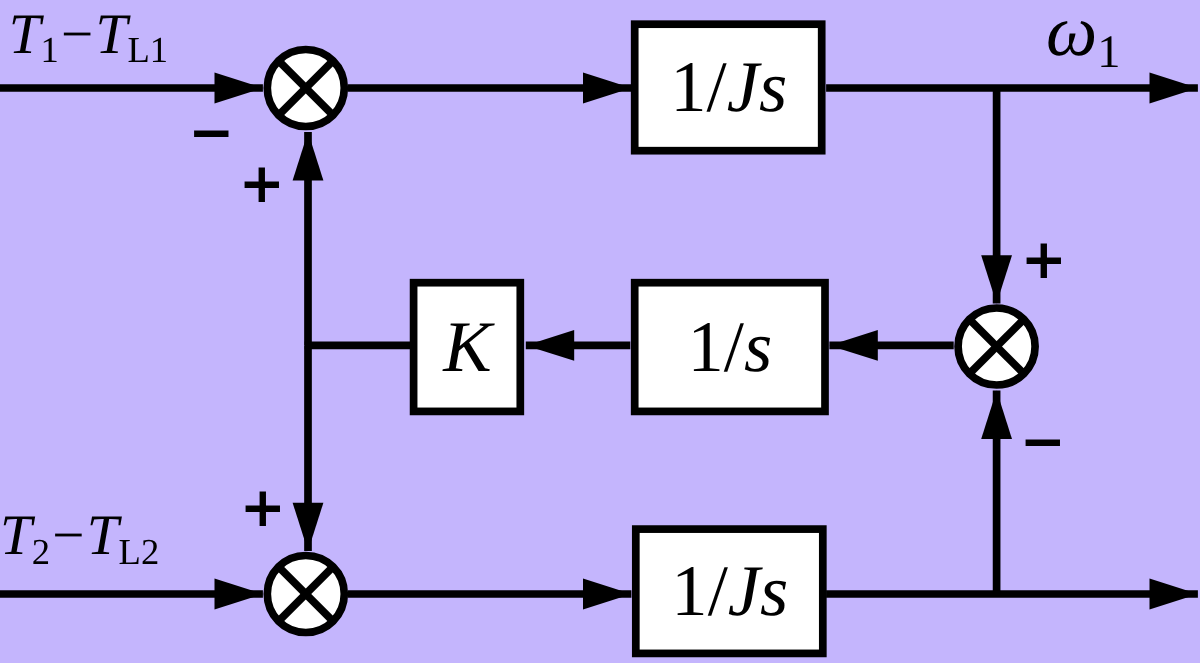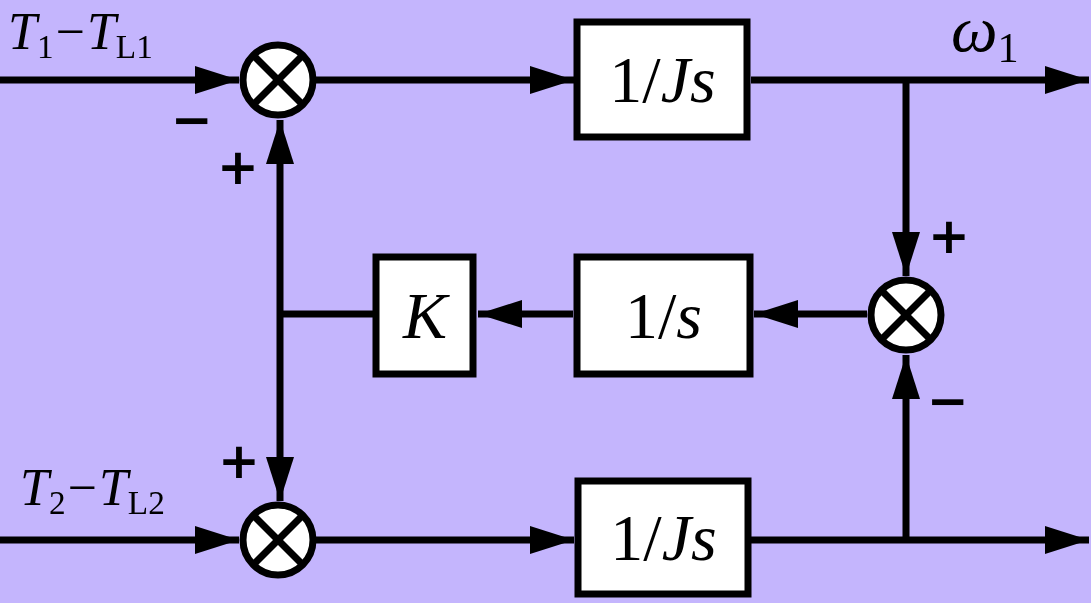--- a/index.html
+++ b/index.html
@@ -104,21 +104,21 @@
       <line x1="253" y1="105" x2="303" y2="55"></line>
       <line x1="253" y1="515" x2="303" y2="565"></line>
       <line x1="253" y1="565" x2="303" y2="515"></line>
       <line x1="881" y1="290" x2="931" y2="340"></line>
       <line x1="881" y1="340" x2="931" y2="290"></line>
     </g>
   </svg>
 
   <div class="lbl in-label" style="left:8px; top:6px;"><span class="it">T</span><sub>1</sub><span class="op">−</span><span class="it">T</span><sub>L1</sub></div>
 
-  <div class="lbl in-label" style="left:20px; top:462px;"><span class="it">T</span><sub>2</sub><span class="op">−</span><span class="it">T</span><sub>L2</sub></div>
+  <div class="lbl in-label" style="left:0; top:462px;"><span class="it">T</span><sub>2</sub><span class="op">−</span><span class="it">T</span><sub>L2</sub></div>
 
   <div class="lbl out-label" style="left:951px; top:-4px;"><span class="it">ω</span><sub>1</sub></div>
 
 
   <div class="block-label" style="left:574px; top:19px; width:177px; height:122px;">
       <span>1/</span>
       <span class="it">Js</span>
     </div>
 
   <div class="block-label" style="left:573px; top:254px; width:181px; height:123px;">

